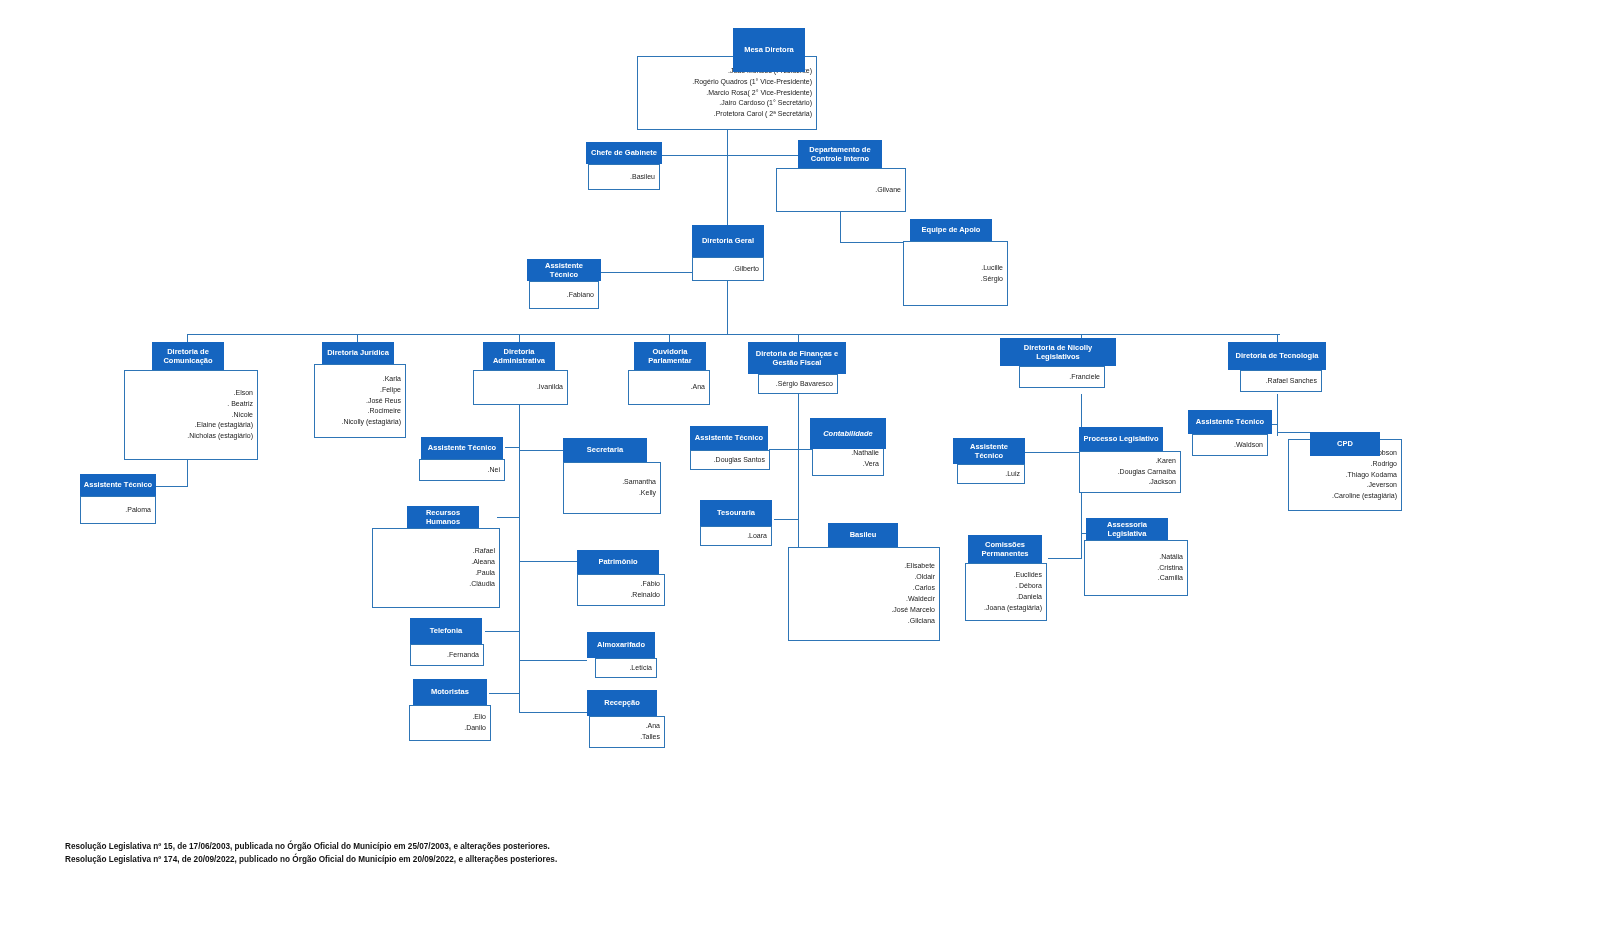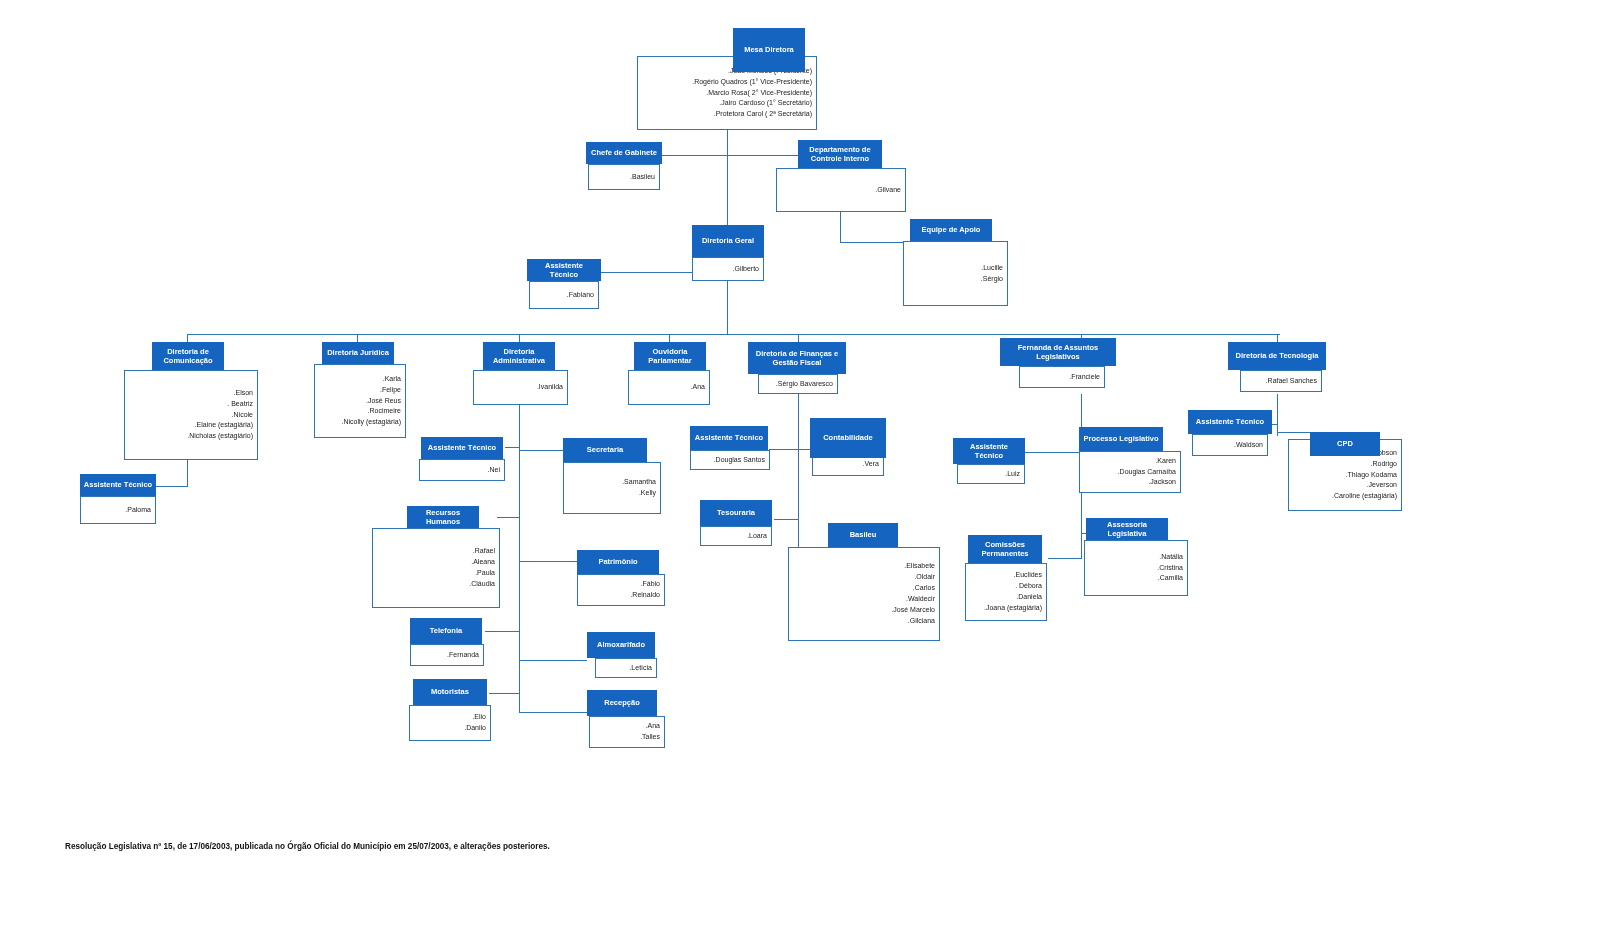--- a/index.html
+++ b/index.html
@@ -273,21 +273,21 @@
   </div>
 
   <div class="node">
     <div class="hdr" style="left:690px;top:426px;width:78px;height:24px;">Assistente Técnico</div>
     <div class="body" style="left:690px;top:450px;width:80px;height:20px;">
       <div class="nm">.Douglas Santos</div>
     </div>
   </div>
 
   <div class="node">
-    <div class="hdr" style="left:810px;top:418px;width:76px;height:40px;">Contabilidade</div>
+    <div class="hdr" style="left:810px;top:418px;width:76px;height:31px;font-style:italic;">Contabilidade</div>
     <div class="body" style="left:812px;top:442px;width:72px;height:34px;">
       <div class="nm">.Nathalie</div>
       <div class="nm">.Vera</div>
     </div>
   </div>
 
   <div class="node">
     <div class="hdr" style="left:700px;top:500px;width:72px;height:26px;">Tesouraria</div>
     <div class="body" style="left:700px;top:526px;width:72px;height:20px;">
       <div class="nm">.Loara</div>
@@ -300,21 +300,21 @@
       <div class="nm">.Elisabete</div>
       <div class="nm">.Oldair</div>
       <div class="nm">.Carlos</div>
       <div class="nm">.Waldecir</div>
       <div class="nm">.José Marcelo</div>
       <div class="nm">.Gilciana</div>
     </div>
   </div>
 
   <div class="node">
-    <div class="hdr" style="left:1000px;top:338px;width:116px;height:28px;">Fernanda de Assuntos Legislativos</div>
+    <div class="hdr" style="left:1000px;top:338px;width:116px;height:28px;">Diretoria de Nicolly Legislativos</div>
     <div class="body" style="left:1019px;top:366px;width:86px;height:22px;">
       <div class="nm">.Franciele</div>
     </div>
   </div>
 
   <div class="node">
     <div class="hdr" style="left:953px;top:438px;width:72px;height:26px;">Assistente Técnico</div>
     <div class="body" style="left:957px;top:464px;width:68px;height:20px;">
       <div class="nm">.Luiz</div>
     </div>
@@ -368,15 +368,16 @@
       <div class="nm">.Robson</div>
       <div class="nm">.Rodrigo</div>
       <div class="nm">.Thiago Kodama</div>
       <div class="nm">.Jeverson</div>
       <div class="nm">.Caroline (estagiária)</div>
     </div>
   </div>
 
   <div class="footer" style="left:65px;top:840px;">
     <div>Resolução Legislativa nº 15, de 17/06/2003, publicada no Órgão Oficial do Município em 25/07/2003, e alterações posteriores.</div>
+    <div>Resolução Legislativa nº 174, de 20/09/2022, publicado no Órgão Oficial do Município em 20/09/2022, e allterações posteriores.</div>
   </div>
 
 </div>
 
 </body></html>

